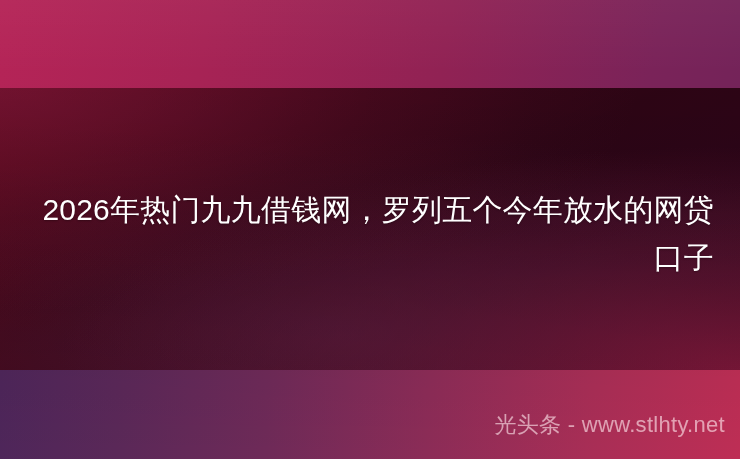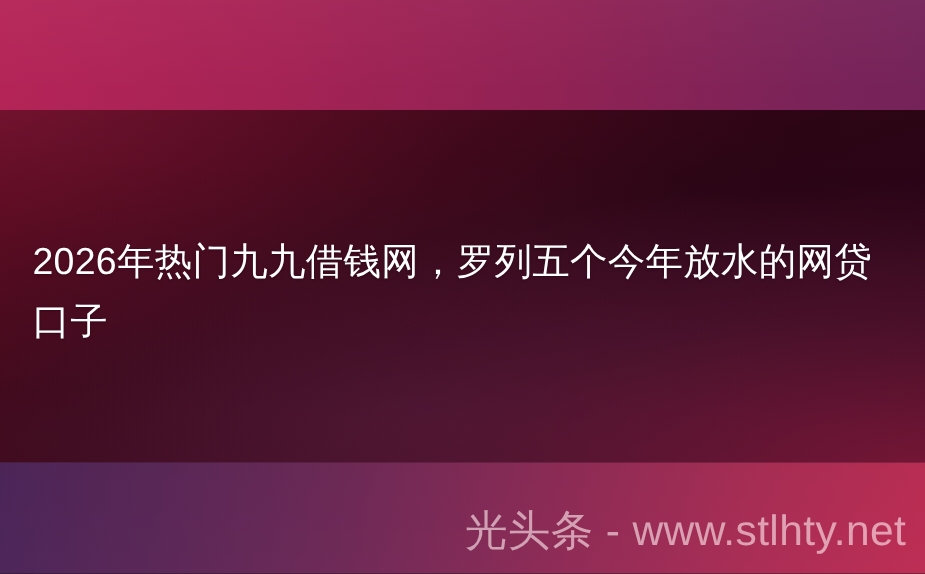--- a/index.html
+++ b/index.html
@@ -85,38 +85,38 @@
 
   
   .headline {
     position: absolute;
     z-index: 3;
     left: 0;
     right: 0;
     top: 186px;
     padding: 0 26px;
     margin: 0;
-    text-align: left;
+    text-align: right;
     color: #ffffff;
     font-size: 30px;
     line-height: 48px;
     font-weight: 400;
     letter-spacing: 0.2px;
     white-space: pre-line;
     text-shadow: 0 1px 2px rgba(0, 0, 0, 0.28);
   }
 
   
   .watermark {
     position: absolute;
     z-index: 4;
     right: 15px;
     top: 408px;
     margin: 0;
-    font-size: 34px;
+    font-size: 22px;
     line-height: 34px;
     font-weight: 400;
     color: rgba(255, 232, 238, 0.62);
     letter-spacing: 0.3px;
     white-space: nowrap;
     user-select: none;
   }
 </style>
 </head>
 <body>

